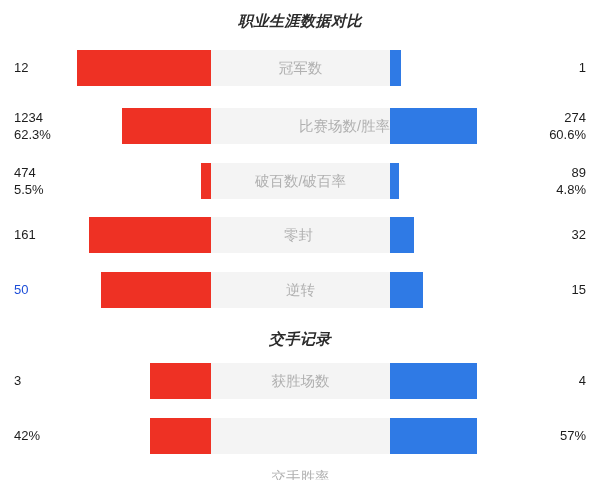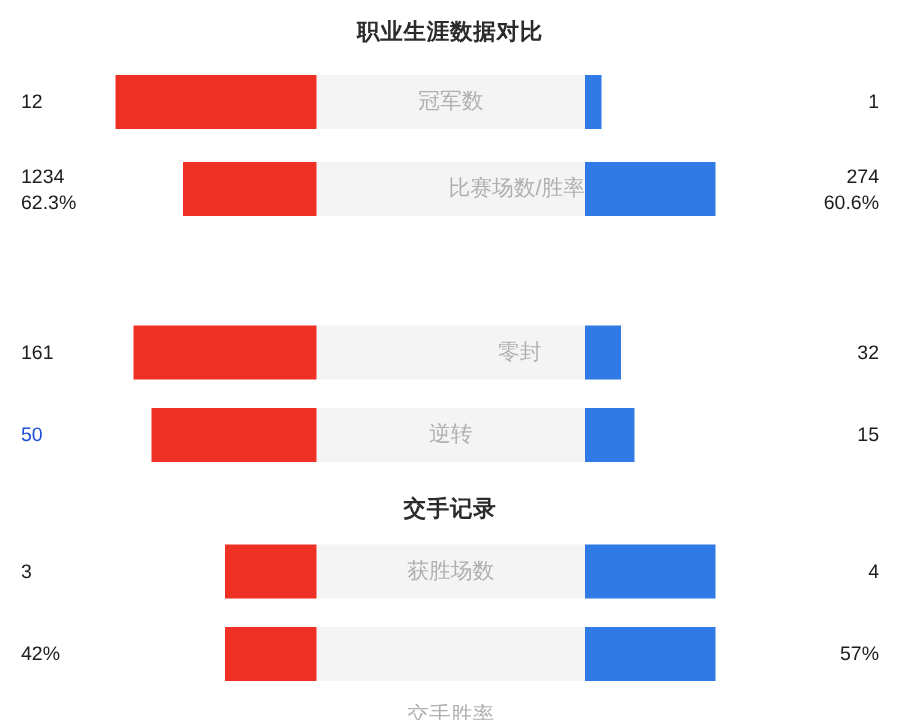--- a/index.html
+++ b/index.html
@@ -13,20 +13,21 @@
   .stage{position:absolute;left:0;top:0;width:600px;height:480px;}
 
   .section-title{
     position:absolute;left:0;width:600px;
     text-align:center;
     font-size:15px;
     color:#2b2b2b;
     font-weight:700;
     letter-spacing:0.5px;
     white-space:nowrap;
+    font-style:italic;
   }
 
   .row{position:absolute;left:0;width:600px;}
 
   .track{
     position:absolute;
     background:#f4f4f4;
   }
   .bar-left{
     position:absolute;
@@ -69,25 +70,33 @@
       <div class="side right" style="top: 9px; color: rgb(29, 29, 29);"><span>1</span></div>
     </div>
     <div class="row" style="top: 108px; height: 36px;">
       <div class="track" style="left: 211px; top: 0px; width: 179px; height: 36px; background: rgb(244, 244, 244);"></div>
       <div class="bar-left" style="left: 122px; top: 0px; width: 89px; height: 36px; background: rgb(238, 49, 36);"></div>
       <div class="bar-right" style="left: 390px; top: 0px; width: 87px; height: 36px; background: rgb(47, 122, 229);"></div>
       <div class="mid-label" style="left: 211px; width: 179px; top: 11px; color: rgb(176, 176, 176); text-align: right;">比赛场数/胜率</div>
       <div class="side left" style="top: 1px; color: rgb(29, 29, 29);"><span>1234</span><span class="l2">62.3%</span></div>
       <div class="side right" style="top: 1px; color: rgb(29, 29, 29);"><span>274</span><span class="l2">60.6%</span></div>
     </div>
+    <div class="row" style="top: 163px; height: 36px;">
+      <div class="track" style="left: 211px; top: 0px; width: 179px; height: 36px; background: rgb(244, 244, 244);"></div>
+      <div class="bar-left" style="left: 201px; top: 0px; width: 10px; height: 36px; background: rgb(238, 49, 36);"></div>
+      <div class="bar-right" style="left: 390px; top: 0px; width: 9px; height: 36px; background: rgb(47, 122, 229);"></div>
+      <div class="mid-label" style="left: 211px; width: 179px; top: 11px; color: rgb(176, 176, 176);">破百数/破百率</div>
+      <div class="side left" style="top: 1px; color: rgb(29, 29, 29);"><span>474</span><span class="l2">5.5%</span></div>
+      <div class="side right" style="top: 1px; color: rgb(29, 29, 29);"><span>89</span><span class="l2">4.8%</span></div>
+    </div>
     <div class="row" style="top: 217px; height: 36px;">
       <div class="track" style="left: 211px; top: 0px; width: 179px; height: 36px; background: rgb(244, 244, 244);"></div>
       <div class="bar-left" style="left: 89px; top: 0px; width: 122px; height: 36px; background: rgb(238, 49, 36);"></div>
       <div class="bar-right" style="left: 390px; top: 0px; width: 24px; height: 36px; background: rgb(47, 122, 229);"></div>
-      <div class="mid-label" style="left: 211px; width: 175px; top: 11px; color: rgb(176, 176, 176); padding-left: 48px;">零封</div>
+      <div class="mid-label" style="left: 211px; width: 175px; top: 11px; color: rgb(176, 176, 176);">零封</div>
       <div class="side left" style="top: 9px; color: rgb(29, 29, 29);"><span>161</span></div>
       <div class="side right" style="top: 9px; color: rgb(29, 29, 29);"><span>32</span></div>
     </div>
     <div class="row" style="top: 272px; height: 36px;">
       <div class="track" style="left: 211px; top: 0px; width: 179px; height: 36px; background: rgb(244, 244, 244);"></div>
       <div class="bar-left" style="left: 101px; top: 0px; width: 110px; height: 36px; background: rgb(238, 49, 36);"></div>
       <div class="bar-right" style="left: 390px; top: 0px; width: 33px; height: 36px; background: rgb(47, 122, 229);"></div>
       <div class="mid-label" style="left: 211px; width: 179px; top: 11px; color: rgb(176, 176, 176);">逆转</div>
       <div class="side left" style="top: 9px; color: #1d4ed8;"><span>50</span></div>
       <div class="side right" style="top: 9px; color: rgb(29, 29, 29);"><span>15</span></div>

